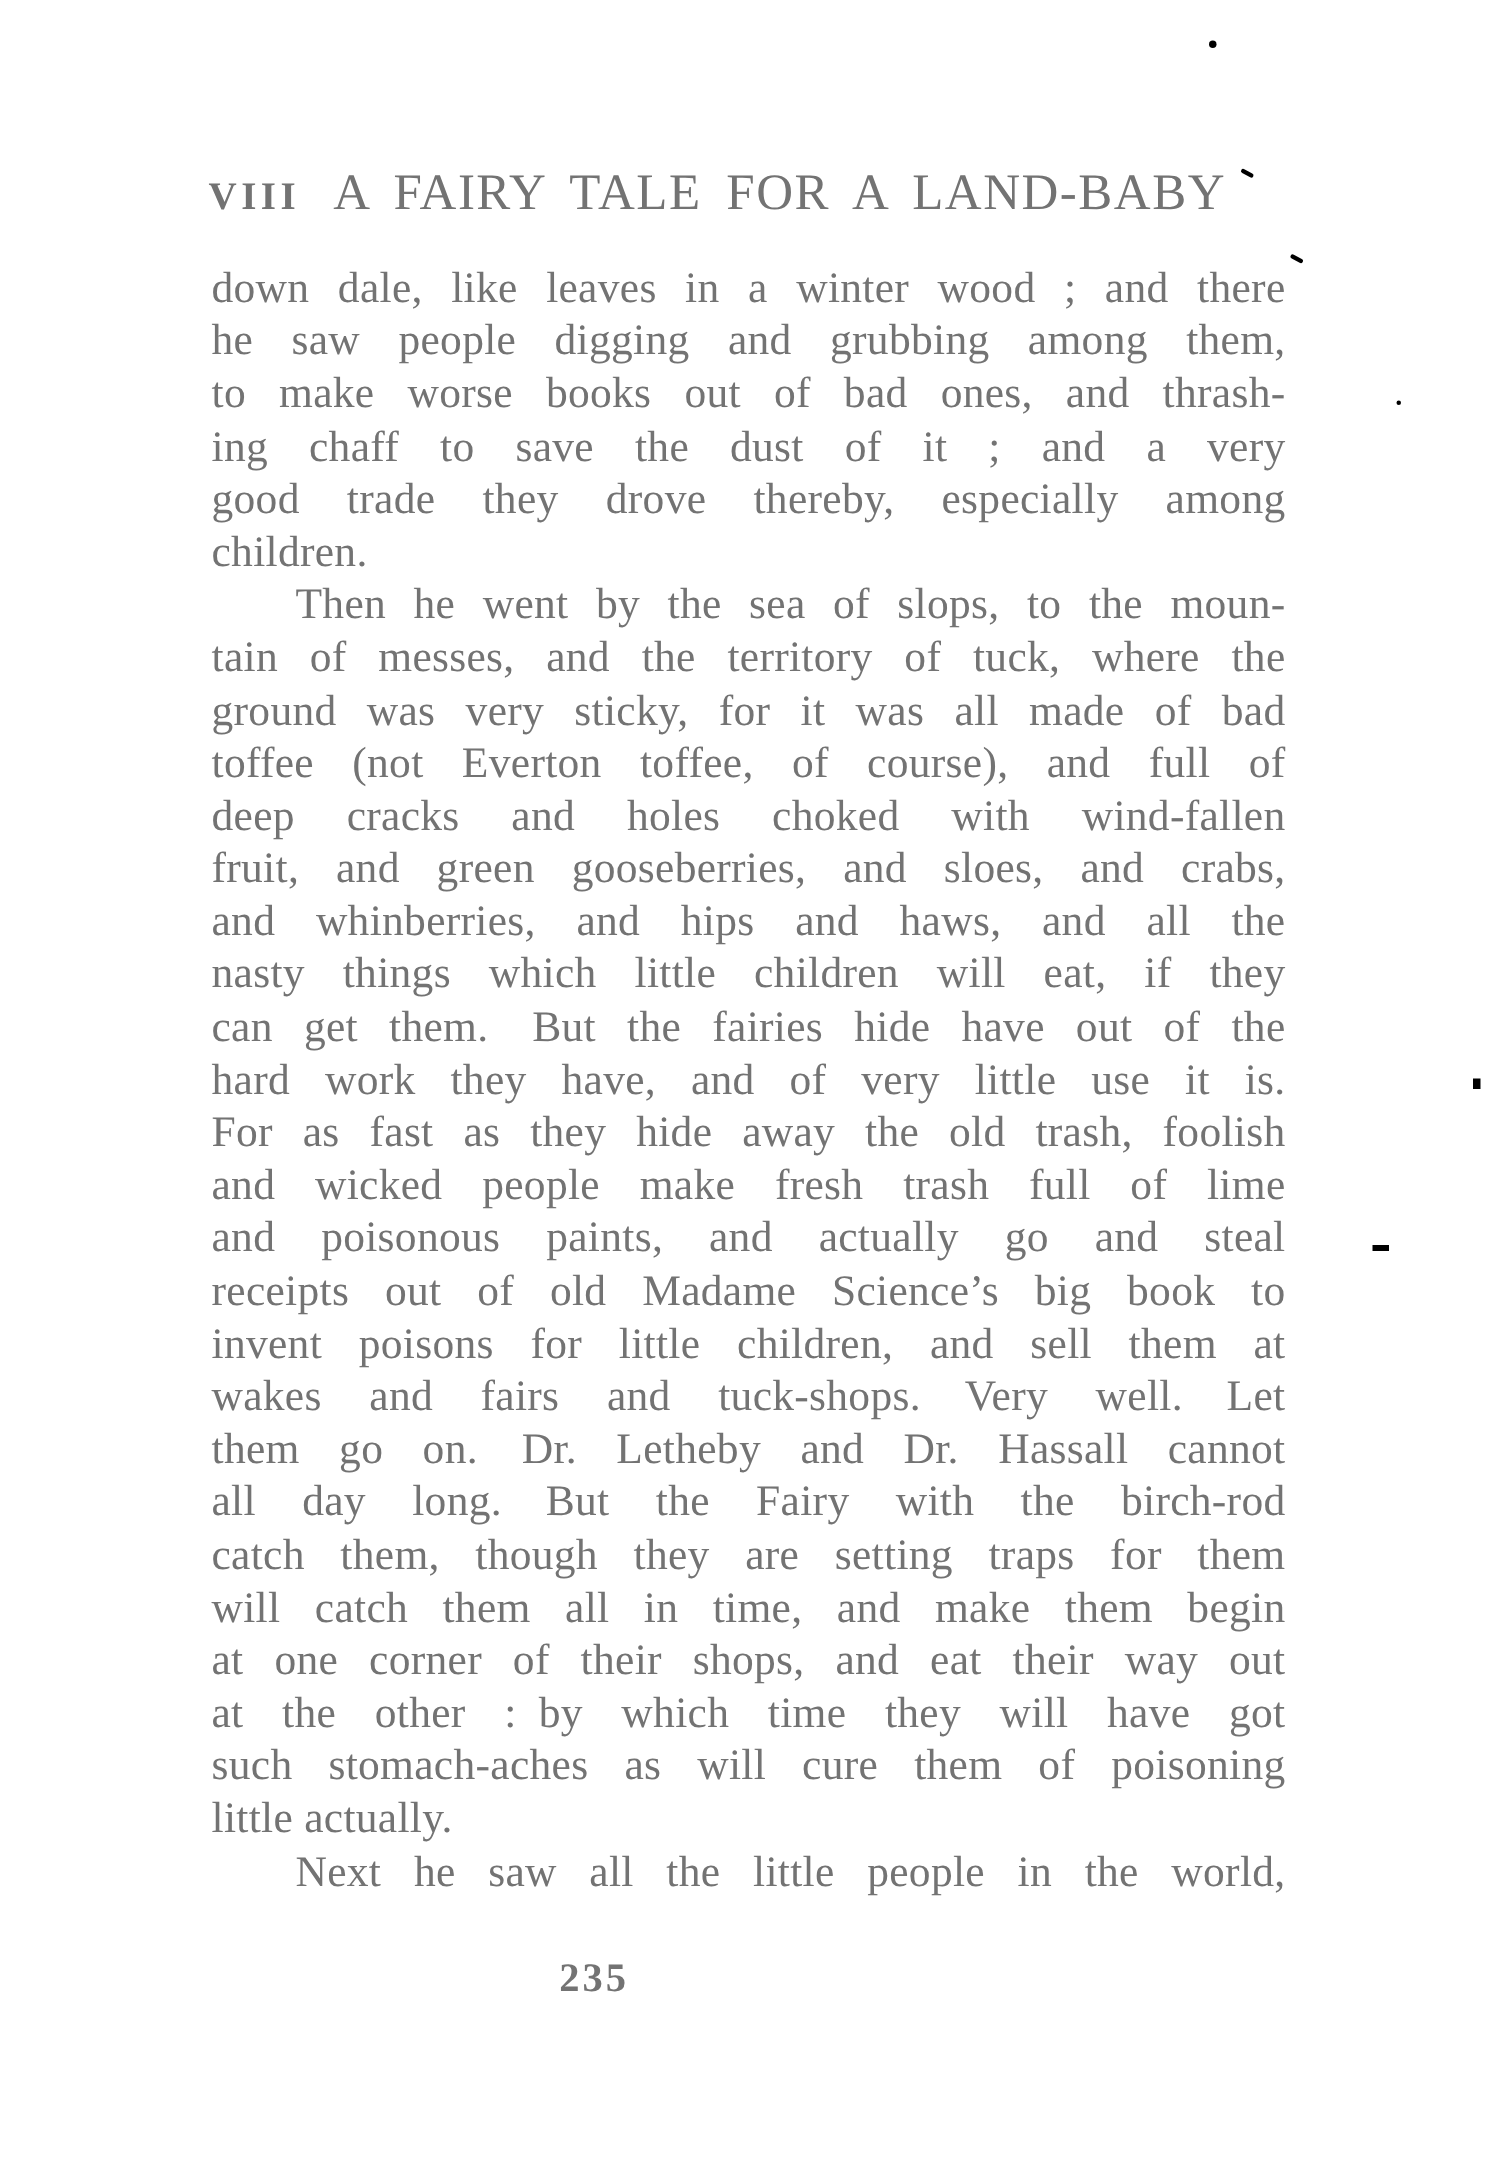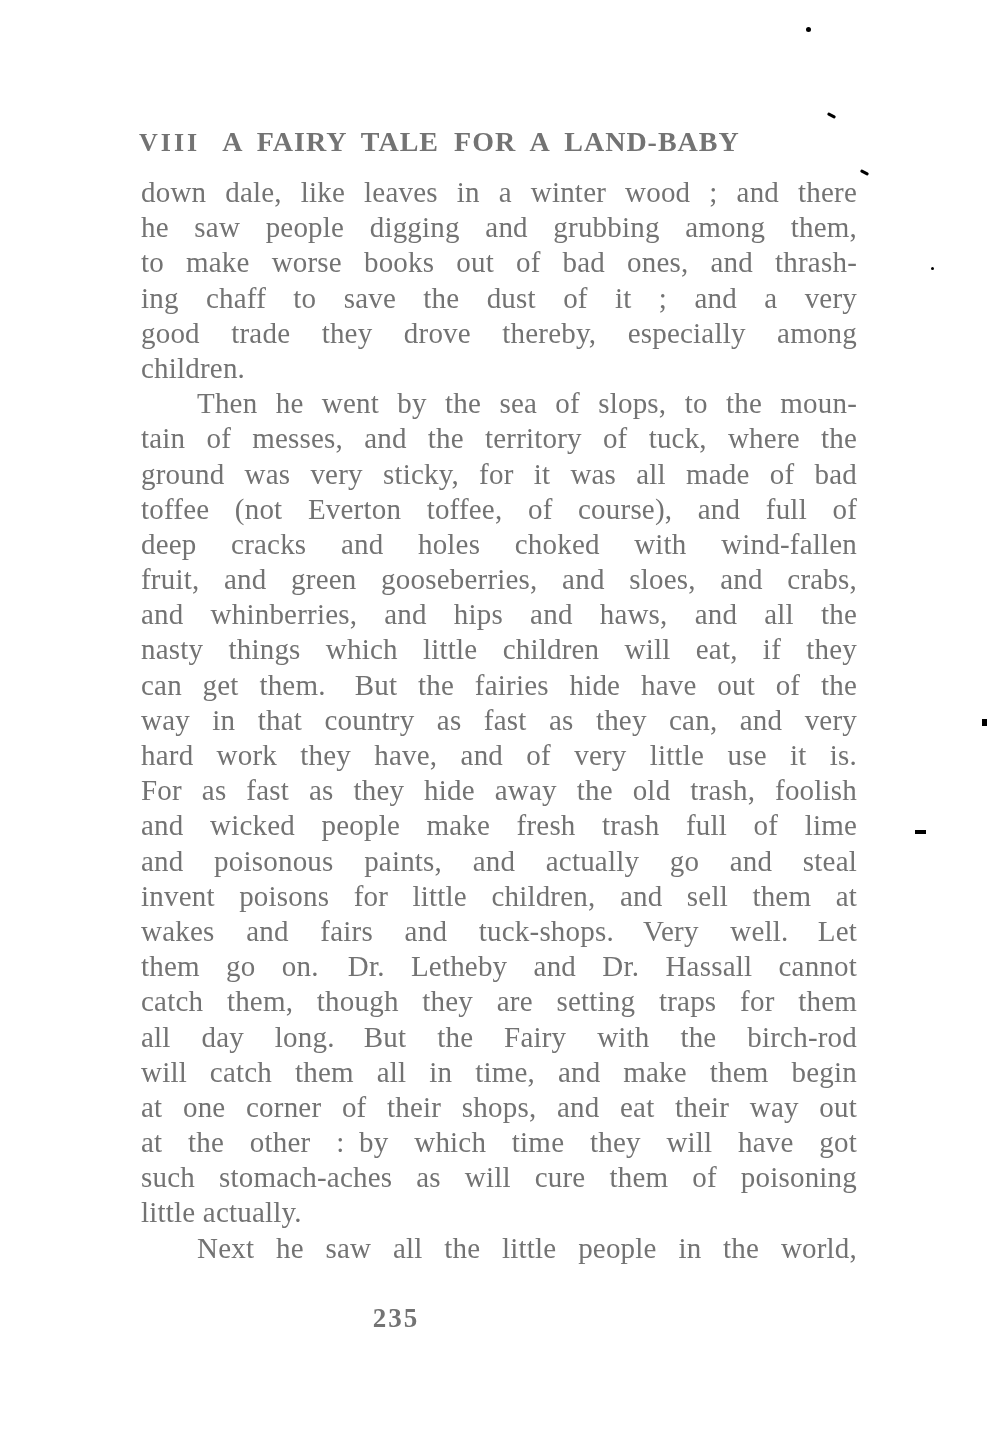--- a/index.html
+++ b/index.html
@@ -23,25 +23,24 @@
     align-items: baseline;
     white-space: nowrap;
   }
   .chapter-numeral {
     font-size: 26px;
     letter-spacing: 3px;
     font-weight: 600;
   }
   .running-title {
     margin-left: 22px;
-    font-size: 28px;
+    font-size: 34px;
     letter-spacing: 1px;
     word-spacing: 7px;
-    font-weight: 700;
-    margin-top: 16px;
+    font-weight: 400;
   }
   
   .body-text {
     position: absolute;
     left: 141px;
     top: 175px;
     width: 716px;
     font-size: 29px;
     line-height: 35.2px;
     letter-spacing: 0.2px;
@@ -102,30 +101,30 @@
     <div class="line end">children.</div>
     <div class="line indent">Then he went by the sea of slops, to the moun-</div>
     <div class="line">tain of messes, and the territory of tuck, where the</div>
     <div class="line">ground was very sticky, for it was all made of bad</div>
     <div class="line">toffee (not Everton toffee, of course), and full of</div>
     <div class="line">deep cracks and holes choked with wind-fallen</div>
     <div class="line">fruit, and green gooseberries, and sloes, and crabs,</div>
     <div class="line">and whinberries, and hips and haws, and all the</div>
     <div class="line">nasty things which little children will eat, if they</div>
     <div class="line">can get them. But the fairies hide have out of the</div>
-    <div class="line">way in that country as fast as they can, and very</div>
     <div class="line">hard work they have, and of very little use it is.</div>
     <div class="line">For as fast as they hide away the old trash, foolish</div>
     <div class="line">and wicked people make fresh trash full of lime</div>
     <div class="line">and poisonous paints, and actually go and steal</div>
+    <div class="line">receipts out of old Madame Science’s big book to</div>
     <div class="line">invent poisons for little children, and sell them at</div>
     <div class="line">wakes and fairs and tuck-shops. Very well. Let</div>
     <div class="line">them go on. Dr. Letheby and Dr. Hassall cannot</div>
+    <div class="line">all day long. But the Fairy with the birch-rod</div>
     <div class="line">catch them, though they are setting traps for them</div>
-    <div class="line">all day long. But the Fairy with the birch-rod</div>
     <div class="line">will catch them all in time, and make them begin</div>
     <div class="line">at one corner of their shops, and eat their way out</div>
     <div class="line">at the other : by which time they will have got</div>
     <div class="line">such stomach-aches as will cure them of poisoning</div>
     <div class="line end">little actually.</div>
     <div class="line indent">Next he saw all the little people in the world,</div>
   </main>
 
   <div class="page-number">235</div>
 

